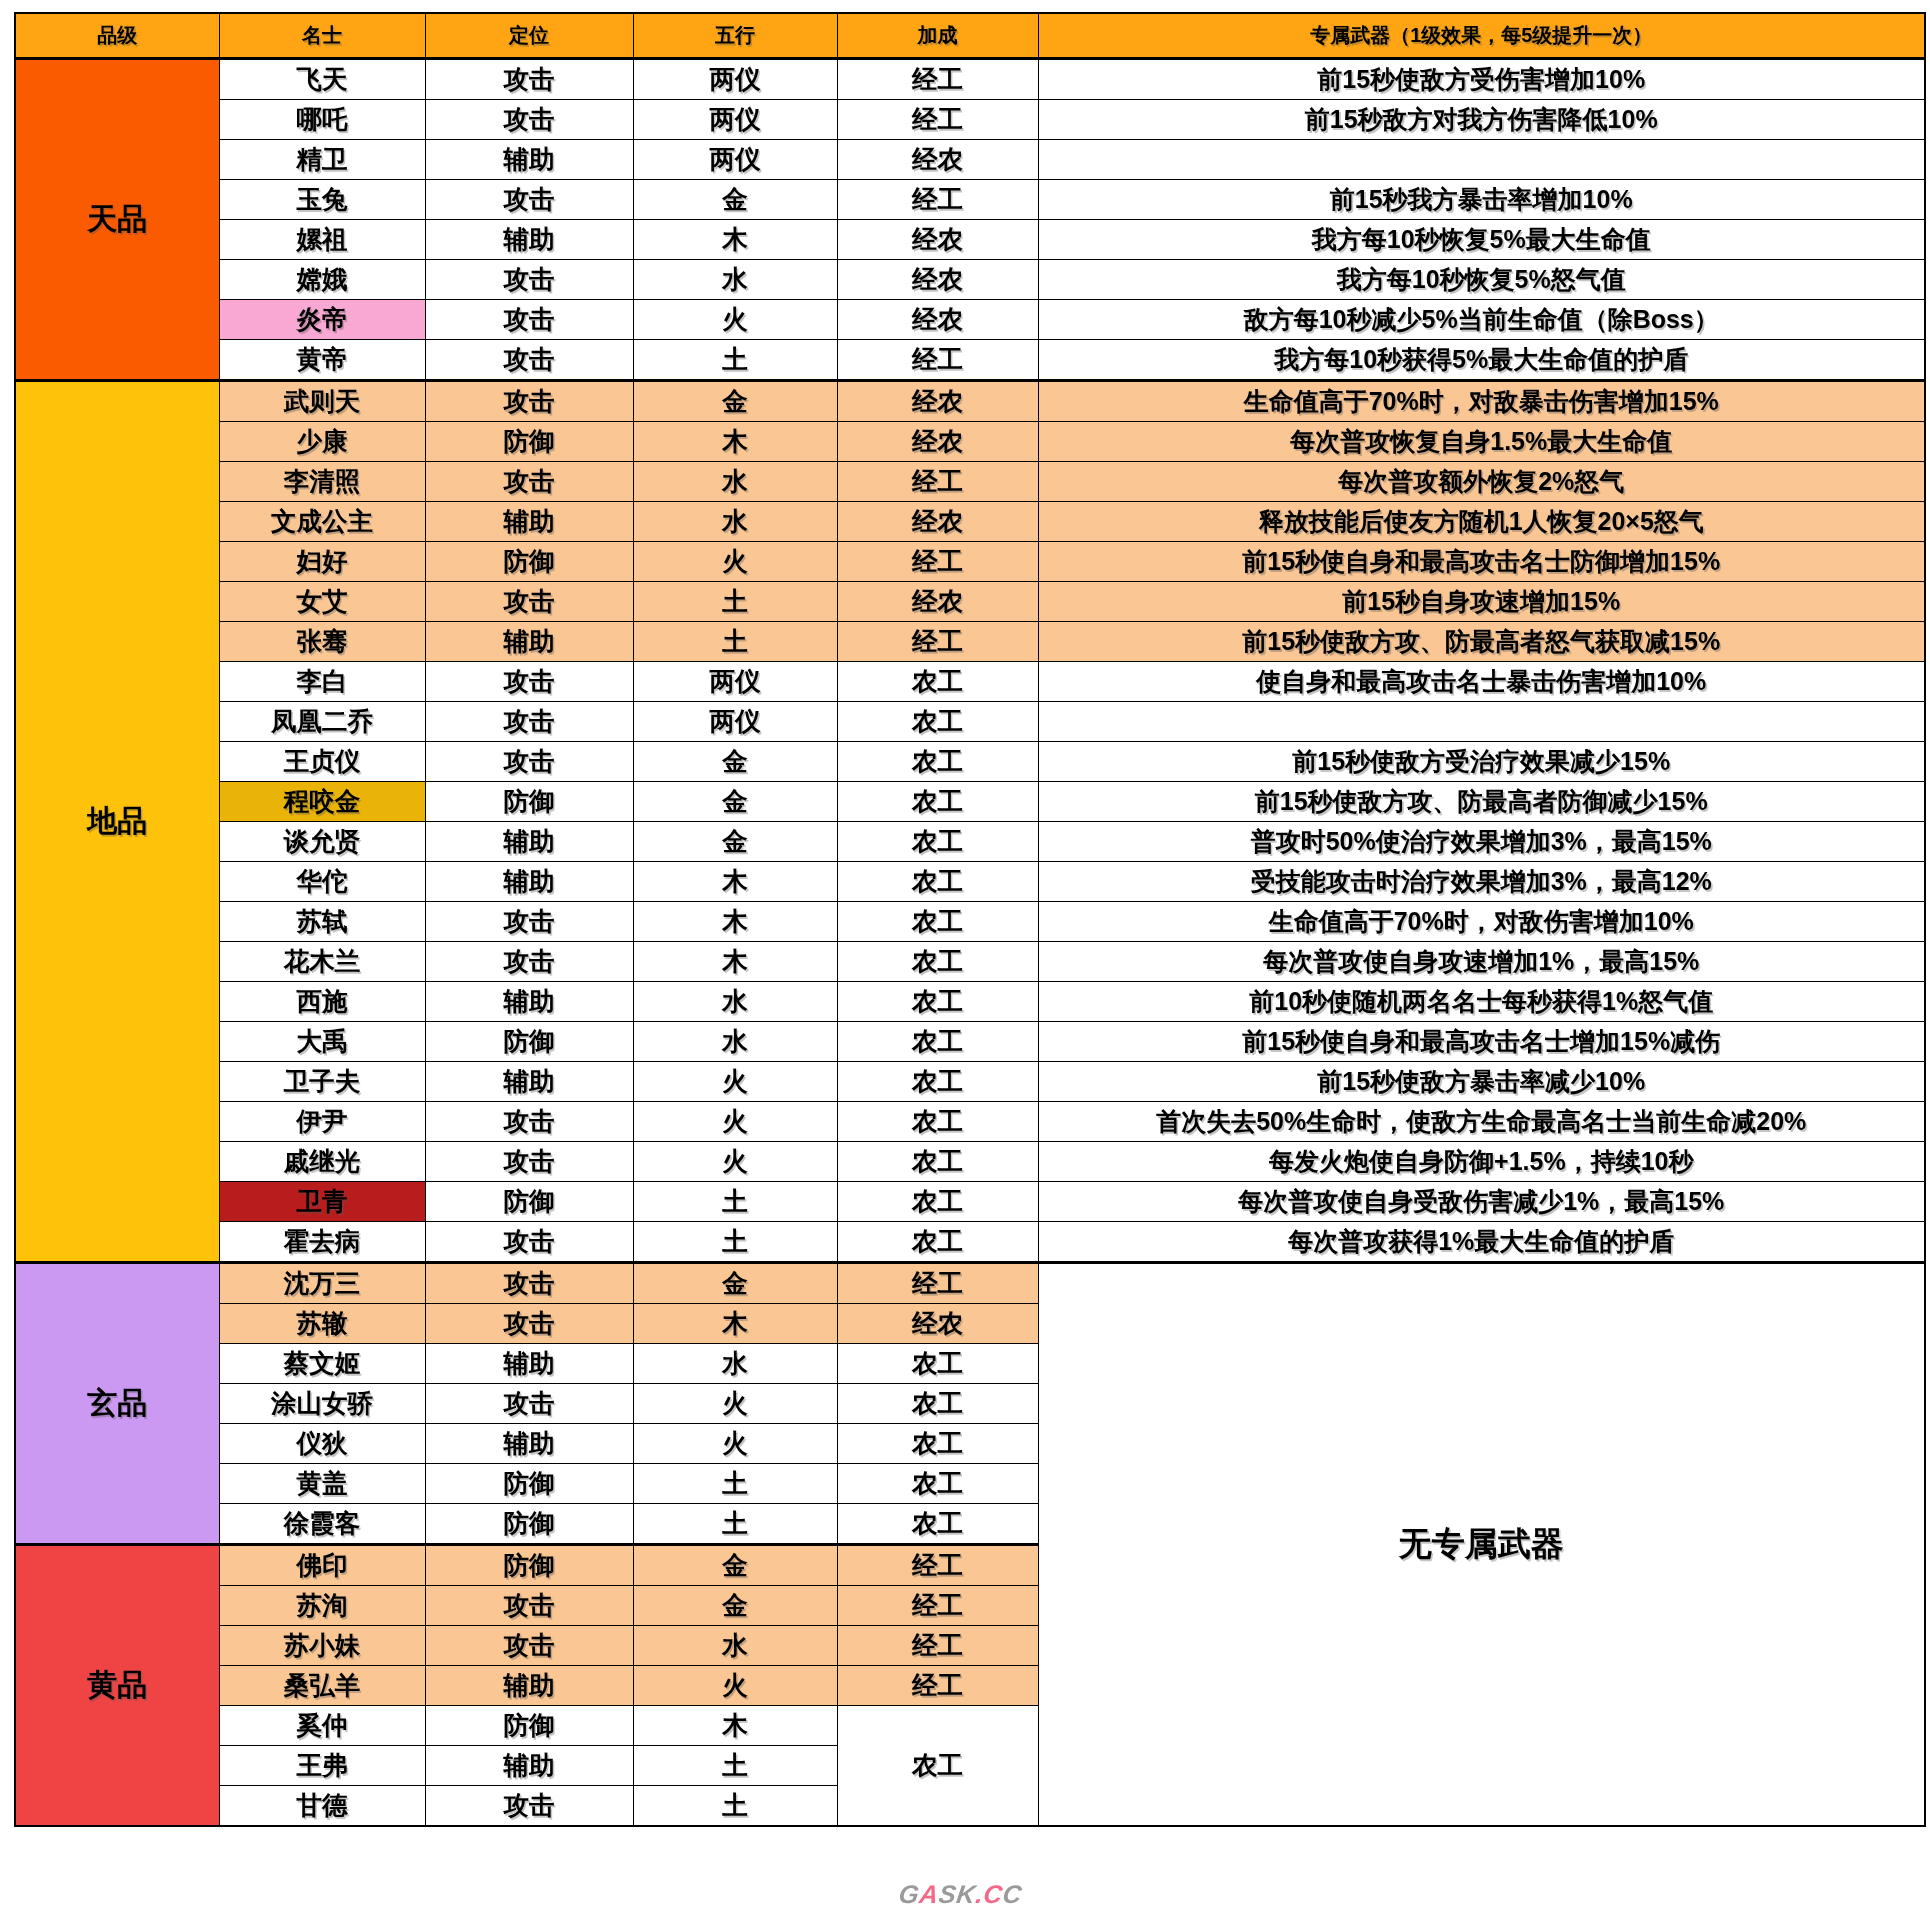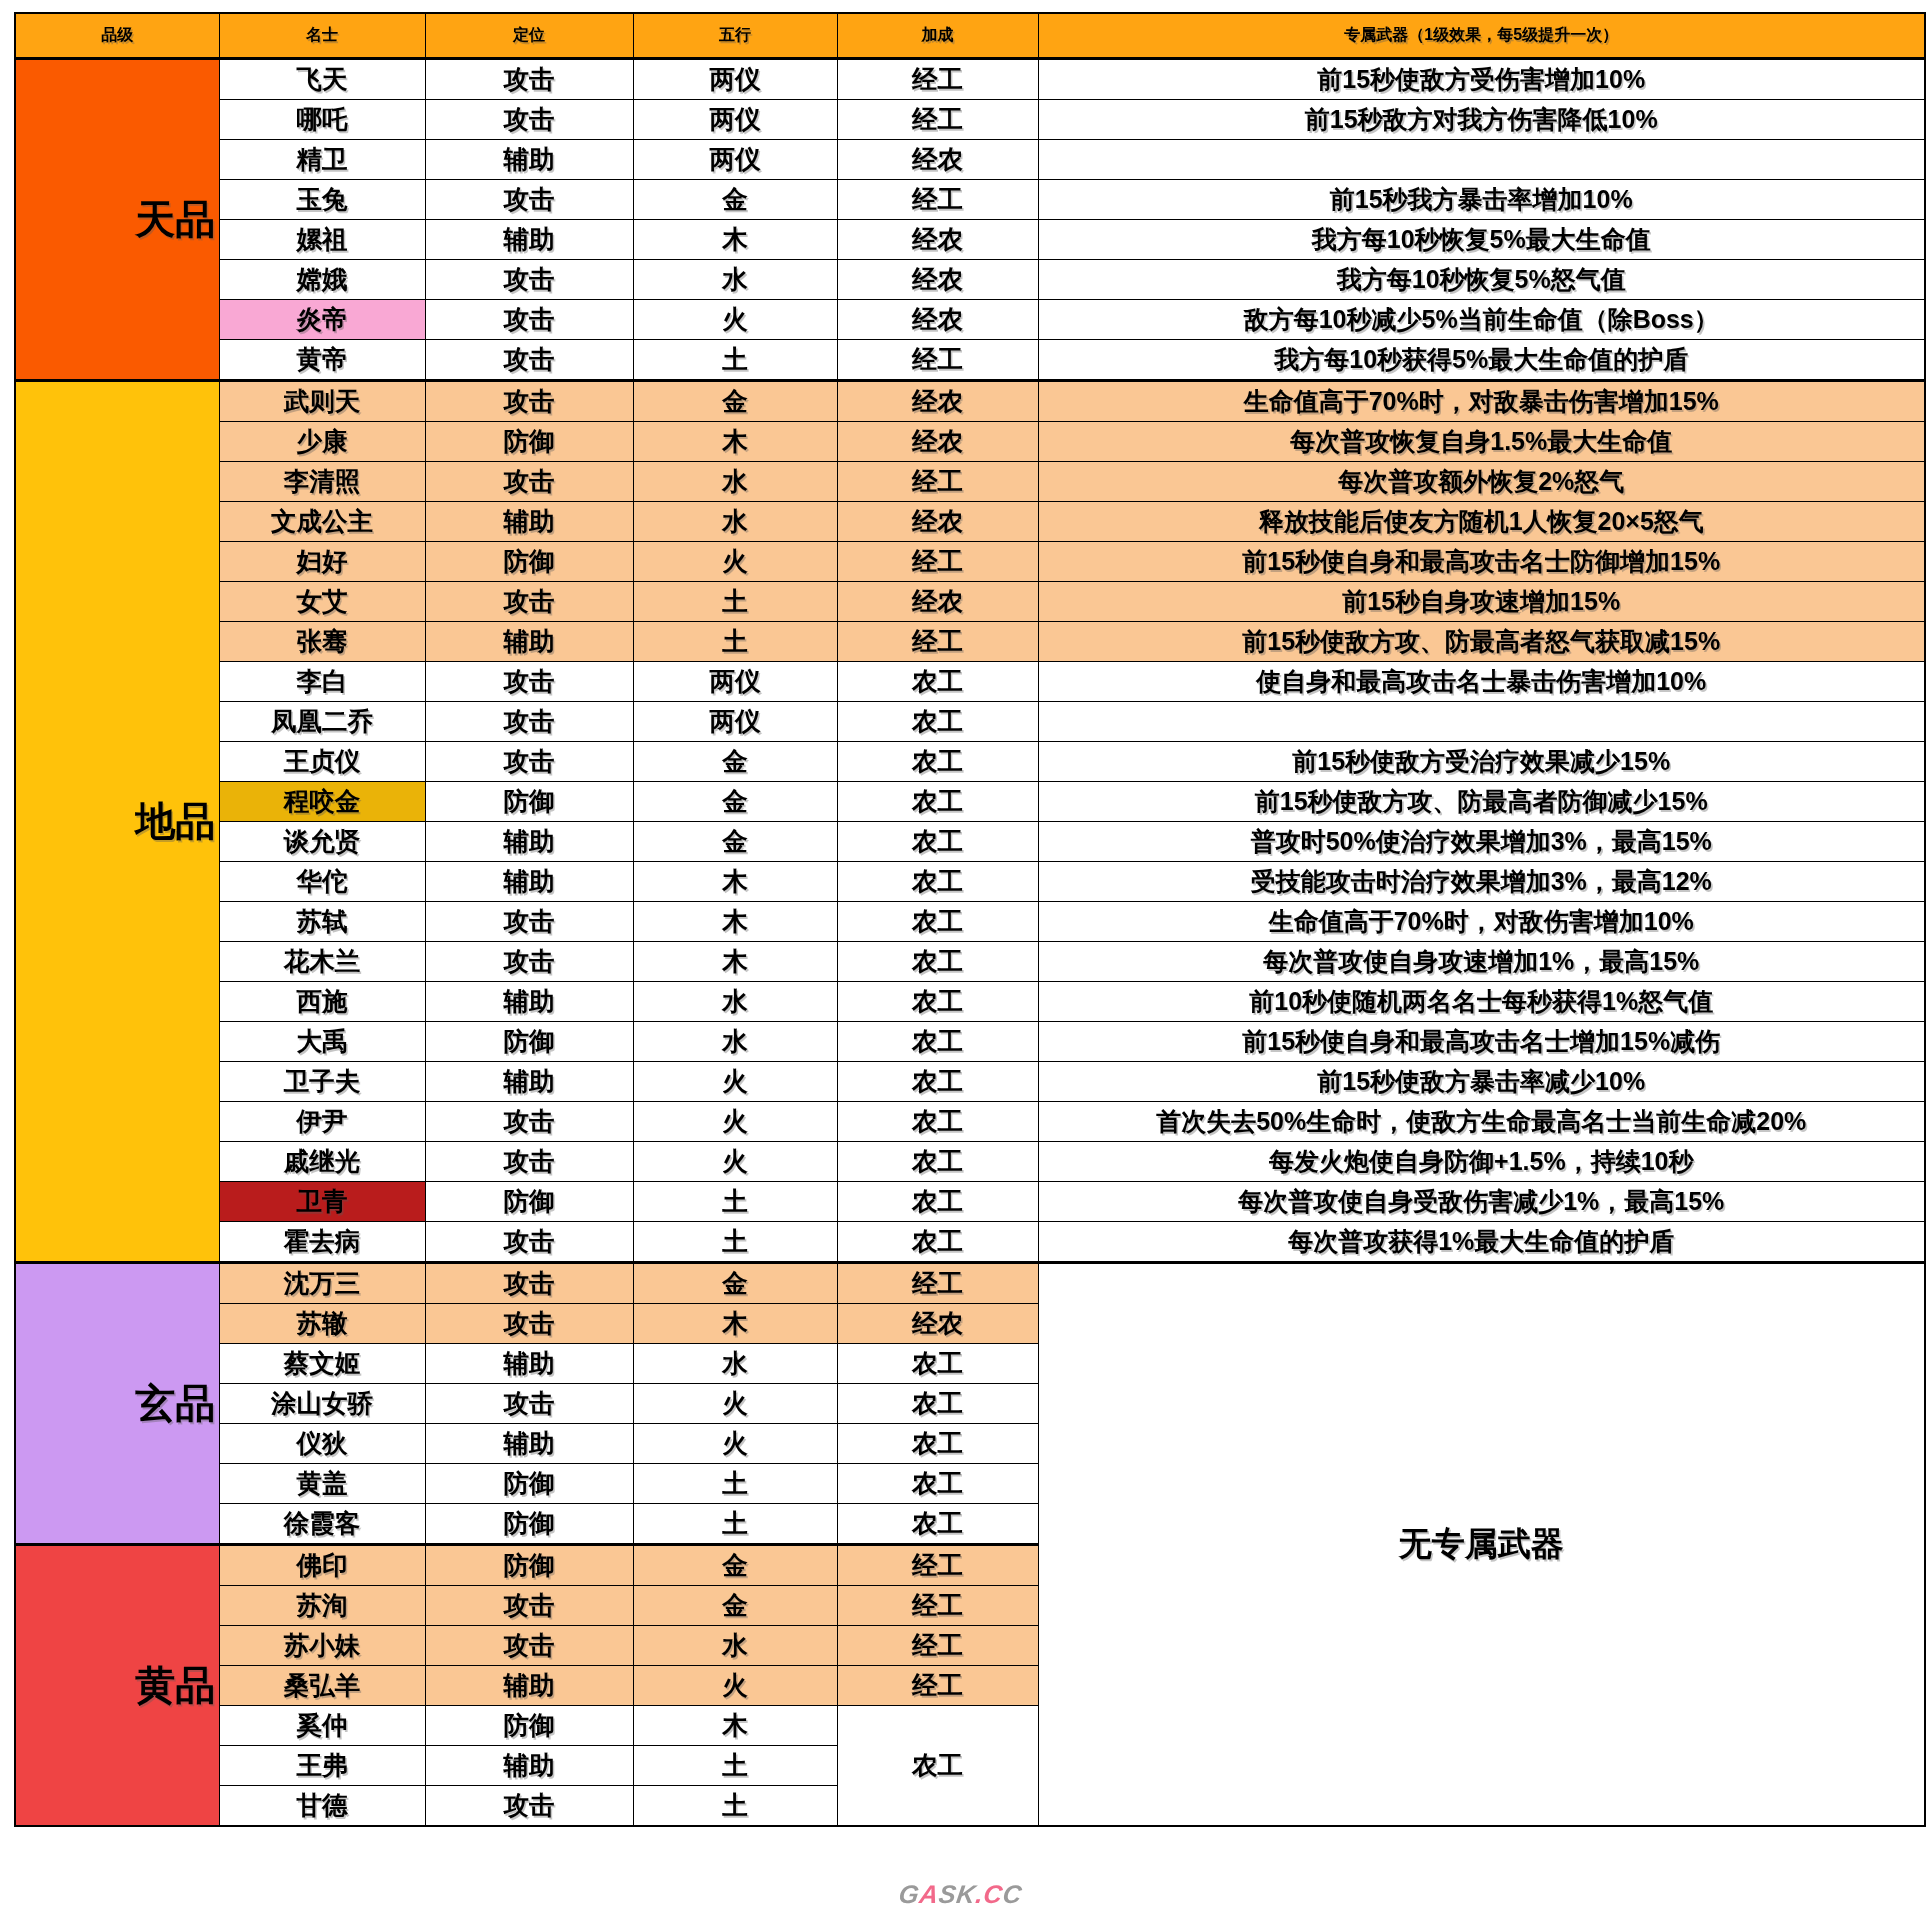--- a/index.html
+++ b/index.html
@@ -21,32 +21,31 @@
     text-align:center;
     vertical-align:middle;
     color:#000;
     overflow:hidden;
     white-space:nowrap;
     padding:0 3.3px;
     text-shadow:1.6px 1.6px 0 rgba(90,90,90,0.35);
   }
   thead th{
     height:43px;
-    font-size:16px;
+    font-size:20px;
     font-weight:700;
   }
   tbody td{
     height:39px;
     font-size:25.5px;
     font-weight:600;
   }
   td.tier-cell{
-    font-size:40px;
+    font-size:30px;
     font-weight:700;
-    text-align:right;
   }
   td.weapon-cell{font-size:25px;}
   td.no-weapon-cell{
     font-size:33px;
     font-weight:700;
     background:#ffffff !important;
   }
   td.merged-bonus-cell{background:#ffffff !important;}
   tr.tier-start td{border-top:3.3px solid #000;}
   thead th{border-bottom:2.5px solid #000;}

